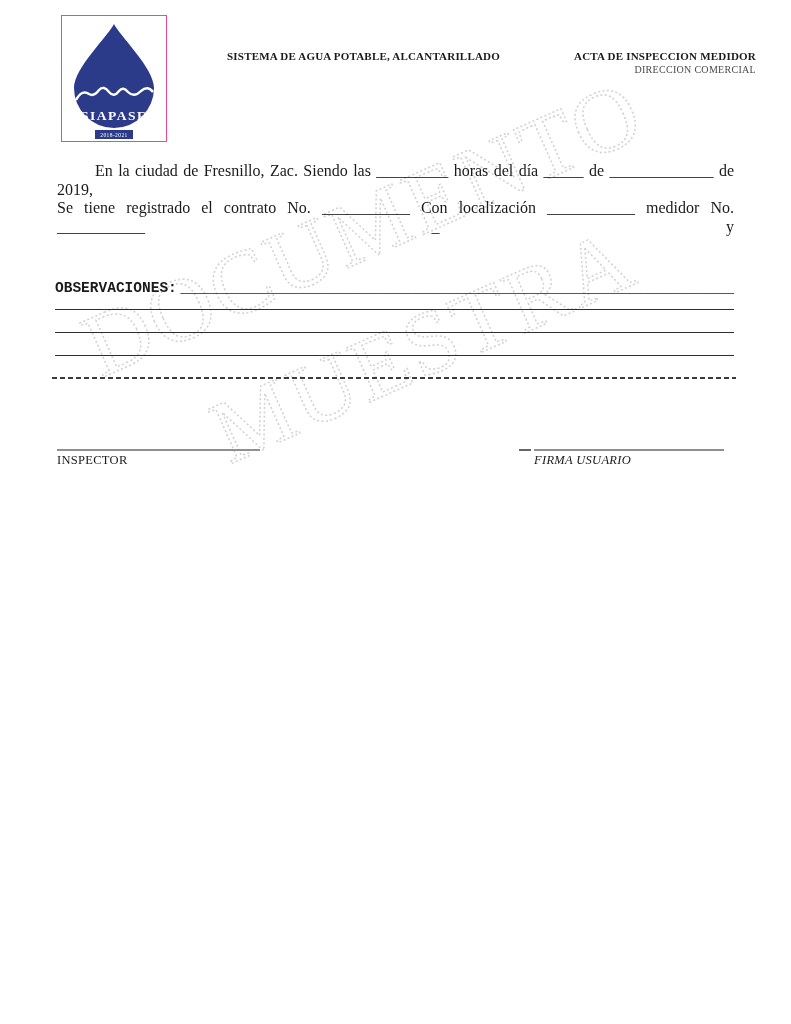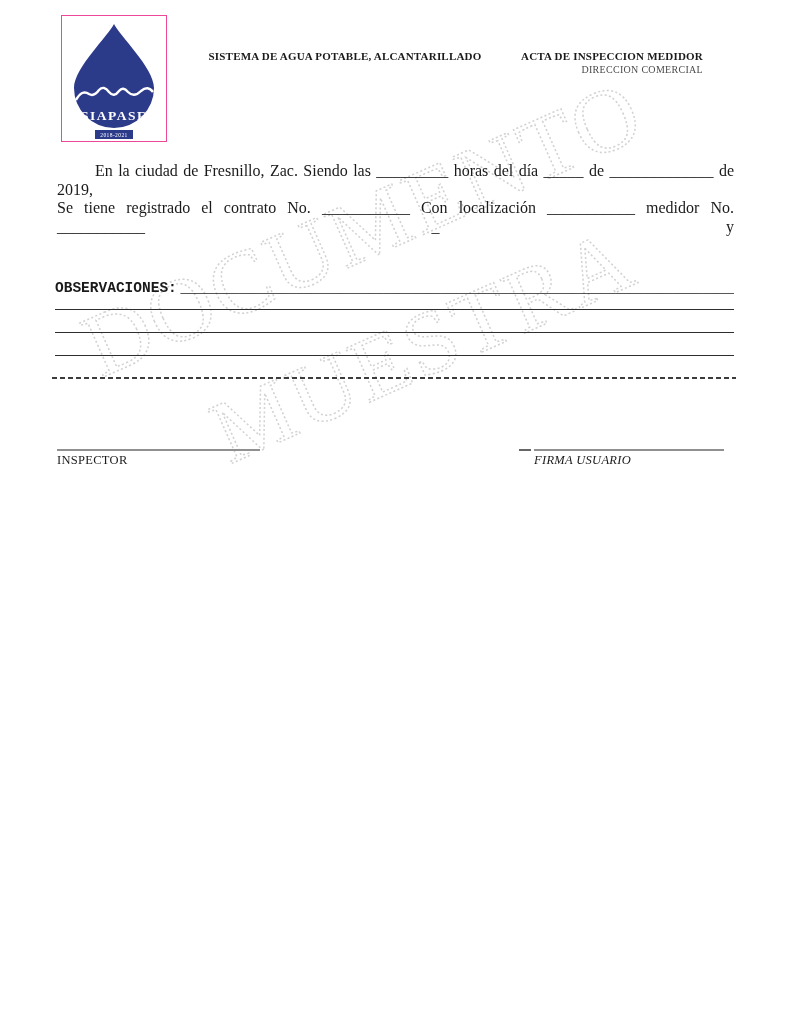--- a/index.html
+++ b/index.html
@@ -8,25 +8,25 @@
     overflow:hidden; font-family:"Liberation Serif","DejaVu Serif",serif;
     color:#1a1a1a;
   }
   
   #logo-box{
     position:absolute; left:61px; top:15px; width:104px; height:125px;
     border:1px solid #ec4899; background:#fff;
   }
   #org-title{
     position:absolute; left:190px; top:50px; width:310px;
-    text-align:center; font-weight:bold; font-size:11px; line-height:13px;
+    text-align:right; font-weight:bold; font-size:11px; line-height:13px;
     letter-spacing:.2px;
   }
   #doc-title{
-    position:absolute; left:513px; top:50px; width:190px; text-align:right;
+    position:absolute; left:566px; top:50px; width:190px; text-align:right;
     line-height:13px;
   }
   #doc-title .t1{font-weight:bold; font-size:11px; letter-spacing:.2px;}
   #doc-title .t2{font-size:10px; color:#4a4a4a; letter-spacing:.3px;}
   
   #watermark{position:absolute; left:0; top:0; pointer-events:none;}
   .wm-text{
     font-family:"Liberation Serif","DejaVu Serif",serif;
     font-size:90px; letter-spacing:3px;
     fill:none; stroke:#d2d2d2; stroke-width:1.5; stroke-dasharray:2 2.4;

